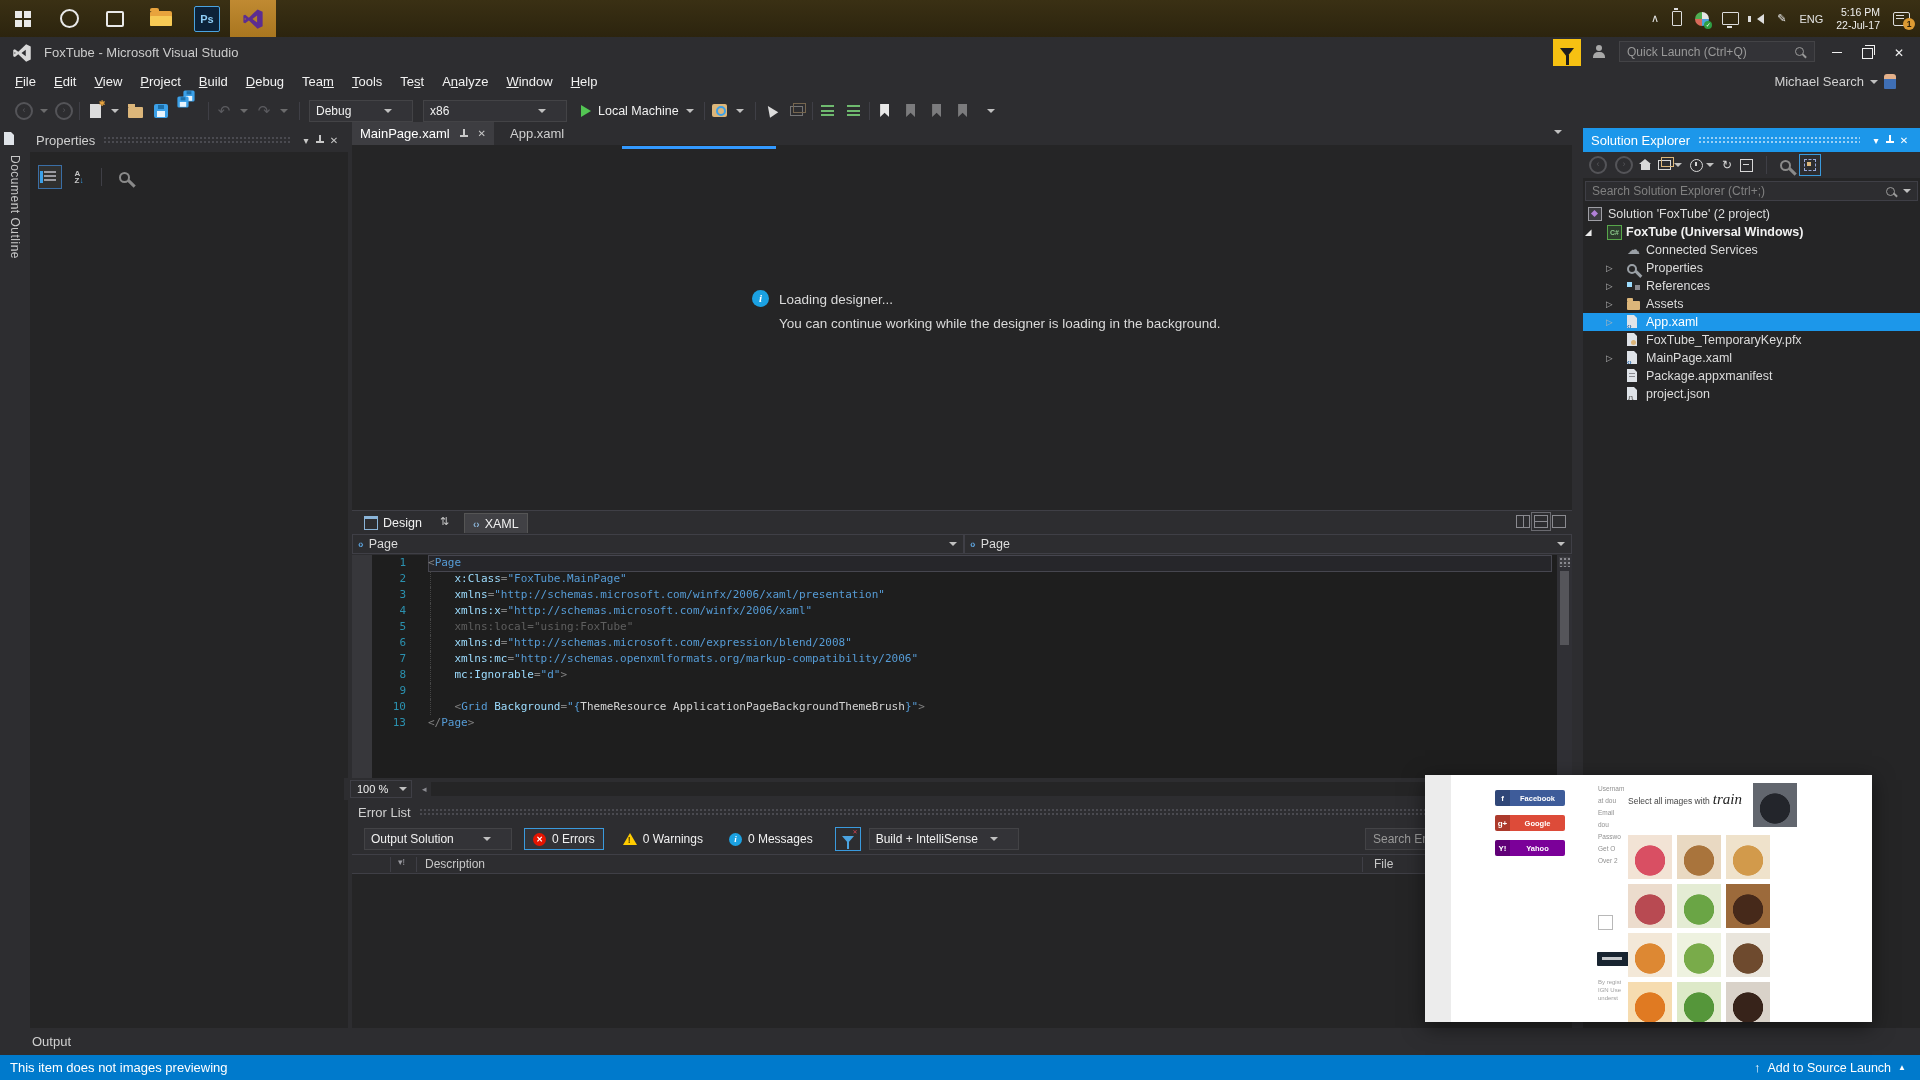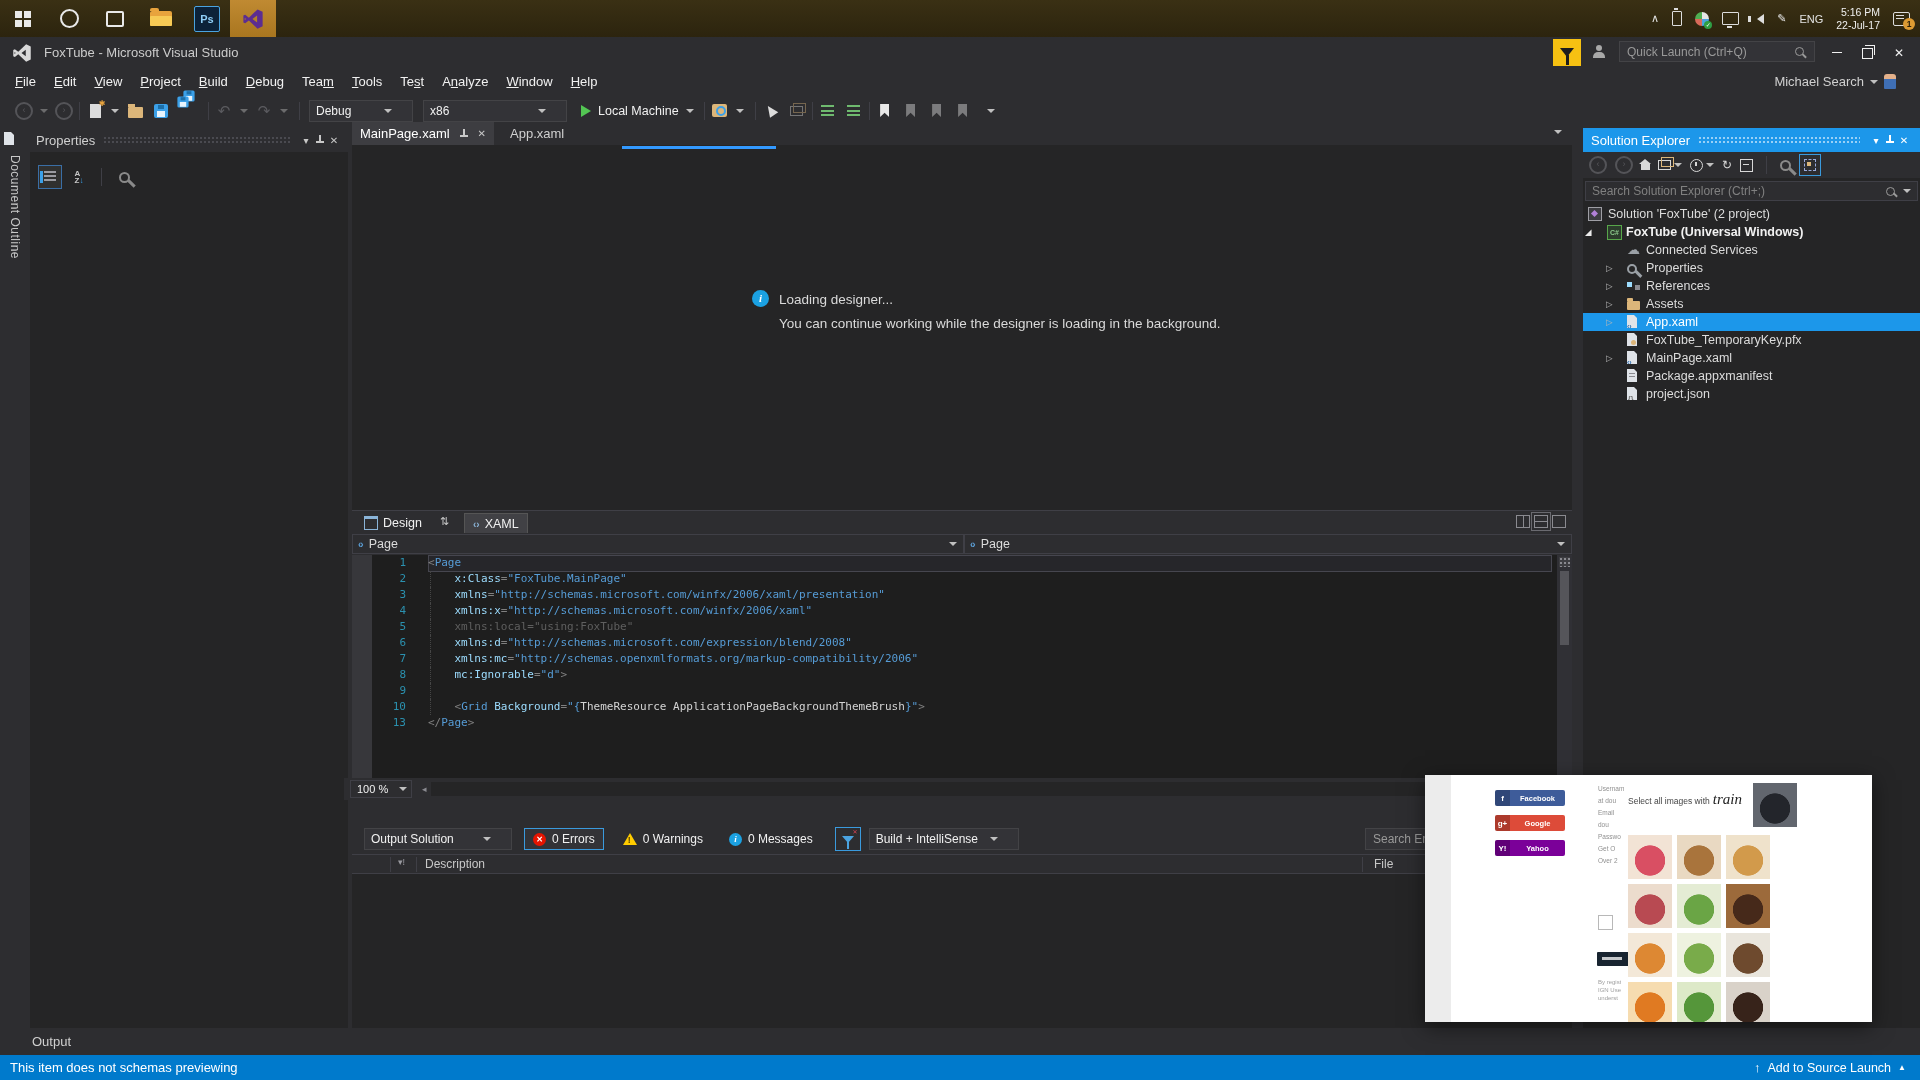--- a/index.html
+++ b/index.html
@@ -613,20 +613,24 @@
   <div class="zoombar">
     <div class="zoom-combo">
       <span>100 %</span>
       <span class="caret"></span>
     </div>
     <span class="hs-arrow">◂</span>
     <div class="hs-track"></div>
   </div>
 
   <div class="errorlist">
+    <div class="pane-head">
+      <span>Error List</span>
+      <span class="dots"></span>
+    </div>
     <div class="el-tool">
       <div class="combo" style="width:148px;margin-left:12px">
         <span>Output Solution</span>
           <span class="caret"></span>
       </div>
       <div class="el-btn el-on" style="margin-left:12px">
         <span class="e-err">✕</span>
         <span>0 Errors</span>
       </div>
       <div class="el-btn" style="margin-left:11px">
@@ -720,21 +724,21 @@
         <div class="se-row"><span class="exp exp-c" style="left: 23px;">▷</span><span class="ti ti-folder se-ico" style="left: 44px;"></span><span class="se-label" style="left: 63px;">Assets</span></div>
         <div class="se-row sel"><span class="exp exp-c" style="left: 23px;">▷</span><span class="ti ti-xaml fico se-ico" style="left: 44px;"></span><span class="se-label" style="left: 63px;">App.xaml</span></div>
         <div class="se-row"><span class="ti ti-cert fico se-ico" style="left: 44px;"></span><span class="se-label" style="left: 63px;">FoxTube_TemporaryKey.pfx</span></div>
         <div class="se-row"><span class="exp exp-c" style="left: 23px;">▷</span><span class="ti ti-xaml fico se-ico" style="left: 44px;"></span><span class="se-label" style="left: 63px;">MainPage.xaml</span></div>
         <div class="se-row"><span class="ti ti-manifest fico se-ico" style="left: 44px;"></span><span class="se-label" style="left: 63px;">Package.appxmanifest</span></div>
         <div class="se-row"><span class="ti ti-json fico se-ico" style="left: 44px;"></span><span class="se-label" style="left: 63px;">project.json</span></div>
       </div>
   </div>
 
   <div class="statusbar">
-    <span class="sb-left">This item does not schemas previewing</span>
+    <span class="sb-left">This item does not images previewing</span>
     <div class="sb-right">
       <span class="sb-up">↑</span>
       <span>Add to Source Launch</span>
       <span class="sb-chev">▲</span>
     </div>
   </div>
 
   <div class="popup">
     <div class="pp-edge"></div>
     <div id="pp-social">

